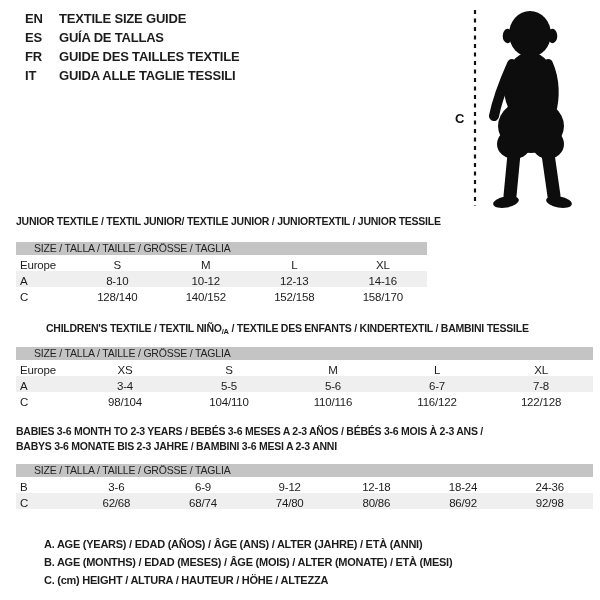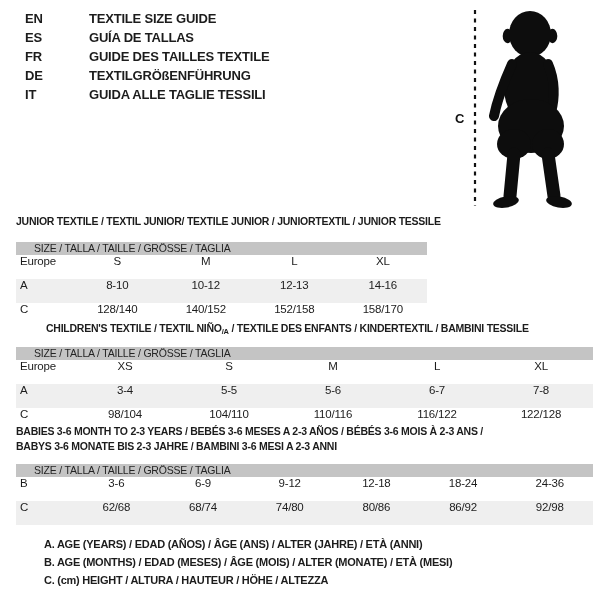--- a/index.html
+++ b/index.html
@@ -9,42 +9,42 @@
     background:#ffffff;
     font-family:"Liberation Sans", sans-serif;
     color:var(--text,#1c1c1c);
     overflow:hidden;
   }
   .abs { position:absolute; }
 
   
   .langs { left:25px; top:9px; }
   .lang-row { display:flex; height:19px; align-items:center;
-              font-weight:bold; font-size:13px; letter-spacing:-0.2px;gap:30px; }
+              font-weight:bold; font-size:13px; letter-spacing:-0.2px; }
   .lang-code { width:34px; }
 
   
   .figure { left:440px; top:4px; width:140px; height:210px; }
 
   
   .section-title { font-weight:bold; font-size:10.5px; letter-spacing:-0.25px;
                    white-space:nowrap; }
   .section-title .subscript { font-size:7.5px; position:relative; top:2px; }
   .title-junior   { left:16px; top:215px; }
   .title-children { left:16px; top:322px;margin-left:30px; }
   .title-babies   { left:16px; top:424px; line-height:15px; }
 
   
   .size-table { }
   .tbl-junior   { left:16px; top:242px; width:411px; }
   .tbl-children { left:16px; top:347px; width:577px; }
   .tbl-babies   { left:16px; top:464px; width:577px; }
   .size-bar { background:var(--header-bar,#c4c4c4); height:13px; line-height:13px;
               font-size:10.5px; letter-spacing:-0.2px; padding-left:18px; color:#242424; }
-  .trow { display:flex; height:24px; align-items:flex-start; font-size:11.5px;
+  .trow { display:flex; height:16px; align-items:flex-end; font-size:11.5px;
           letter-spacing:-0.2px; }
   .trow.shaded { background:var(--row-shaded,#efefef); }
   .tlabel { width:57px; padding-left:4px; }
   .tcell  { flex:1; text-align:center; }
 
   
   .footnotes { left:16px; top:535px; font-weight:bold; font-size:11px;
                letter-spacing:-0.25px; line-height:18px; white-space:nowrap;margin-left:28px; }
 </style>
 </head>
@@ -55,24 +55,20 @@
     <span class="lang-code">EN</span>
     <span class="lang-label">TEXTILE SIZE GUIDE</span>
   </div>
   <div class="lang-row">
     <span class="lang-code">ES</span>
     <span class="lang-label">GUÍA DE TALLAS</span>
   </div>
   <div class="lang-row">
     <span class="lang-code">FR</span>
     <span class="lang-label">GUIDE DES TAILLES TEXTILE</span>
-  </div>
-  <div class="lang-row">
-    <span class="lang-code">DE</span>
-    <span class="lang-label">TEXTILGRÖßENFÜHRUNG</span>
   </div>
   <div class="lang-row">
     <span class="lang-code">IT</span>
     <span class="lang-label">GUIDA ALLE TAGLIE TESSILI</span>
   </div>
 </div>
 
 <div class="abs figure">
   <svg width="140" height="210" viewBox="0 0 140 210">
     <line x1="35" y1="6" x2="35" y2="202" stroke="#111" stroke-width="2.2" stroke-dasharray="4 4.5"></line>

